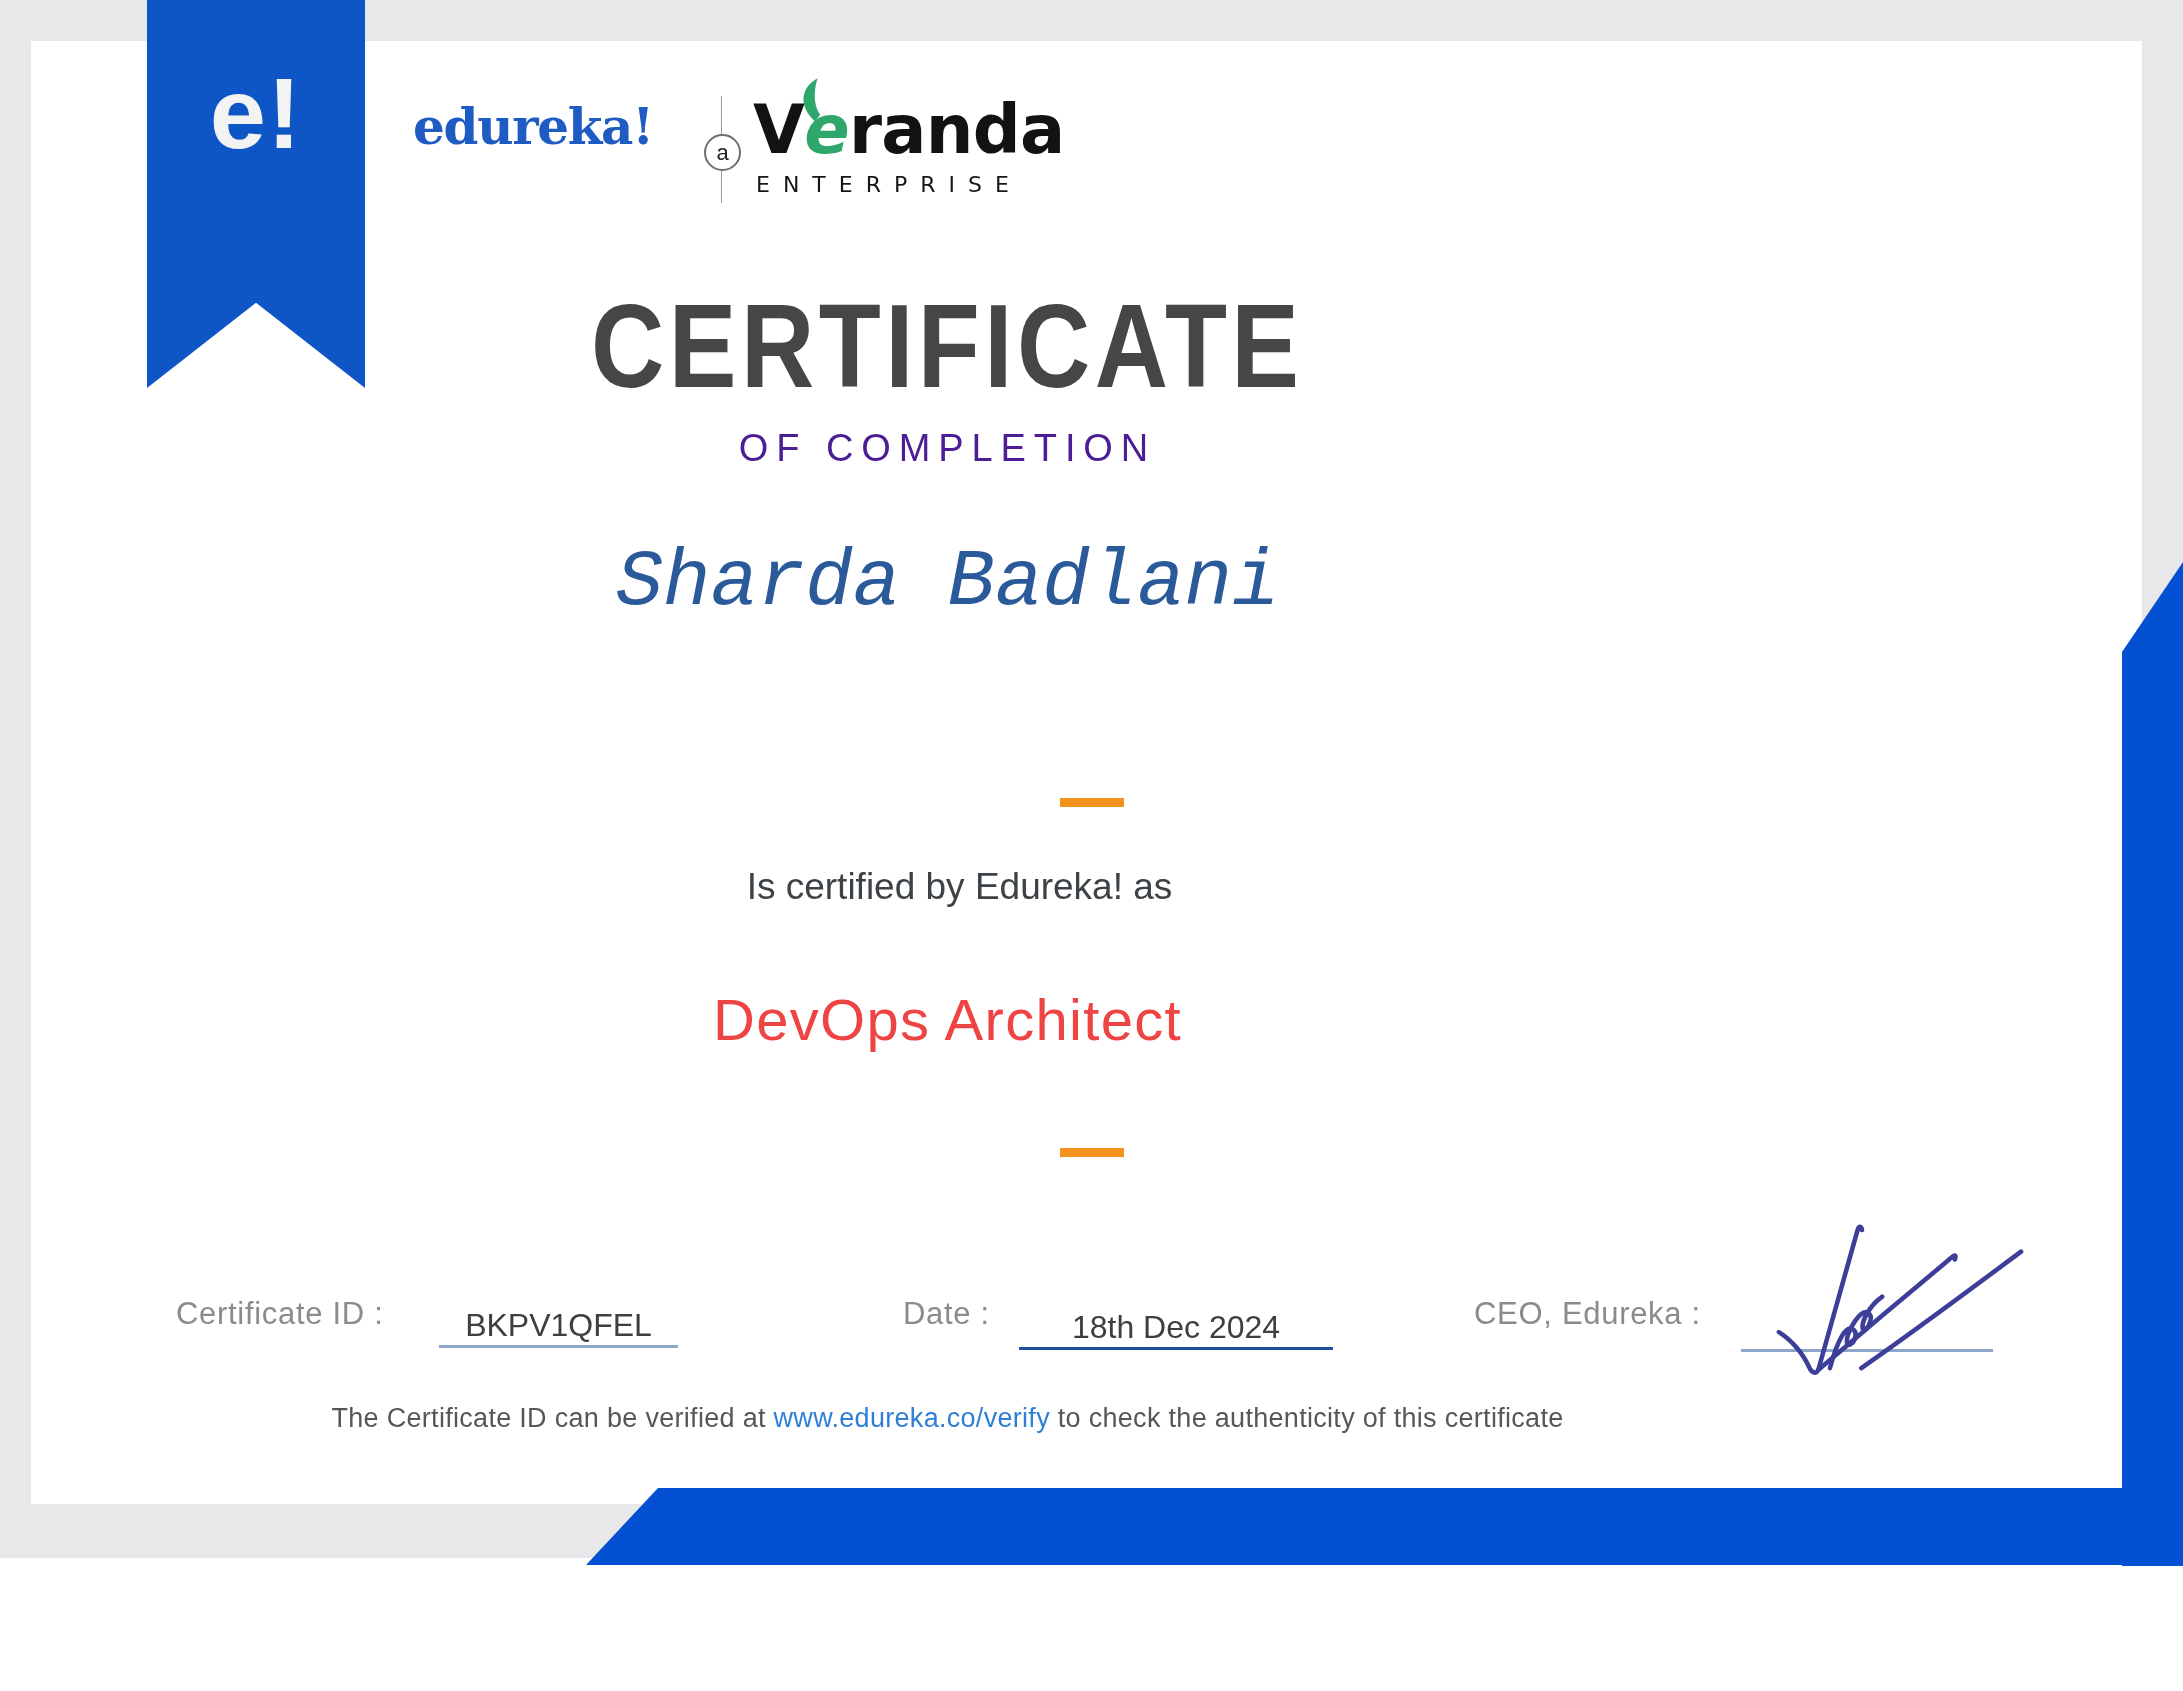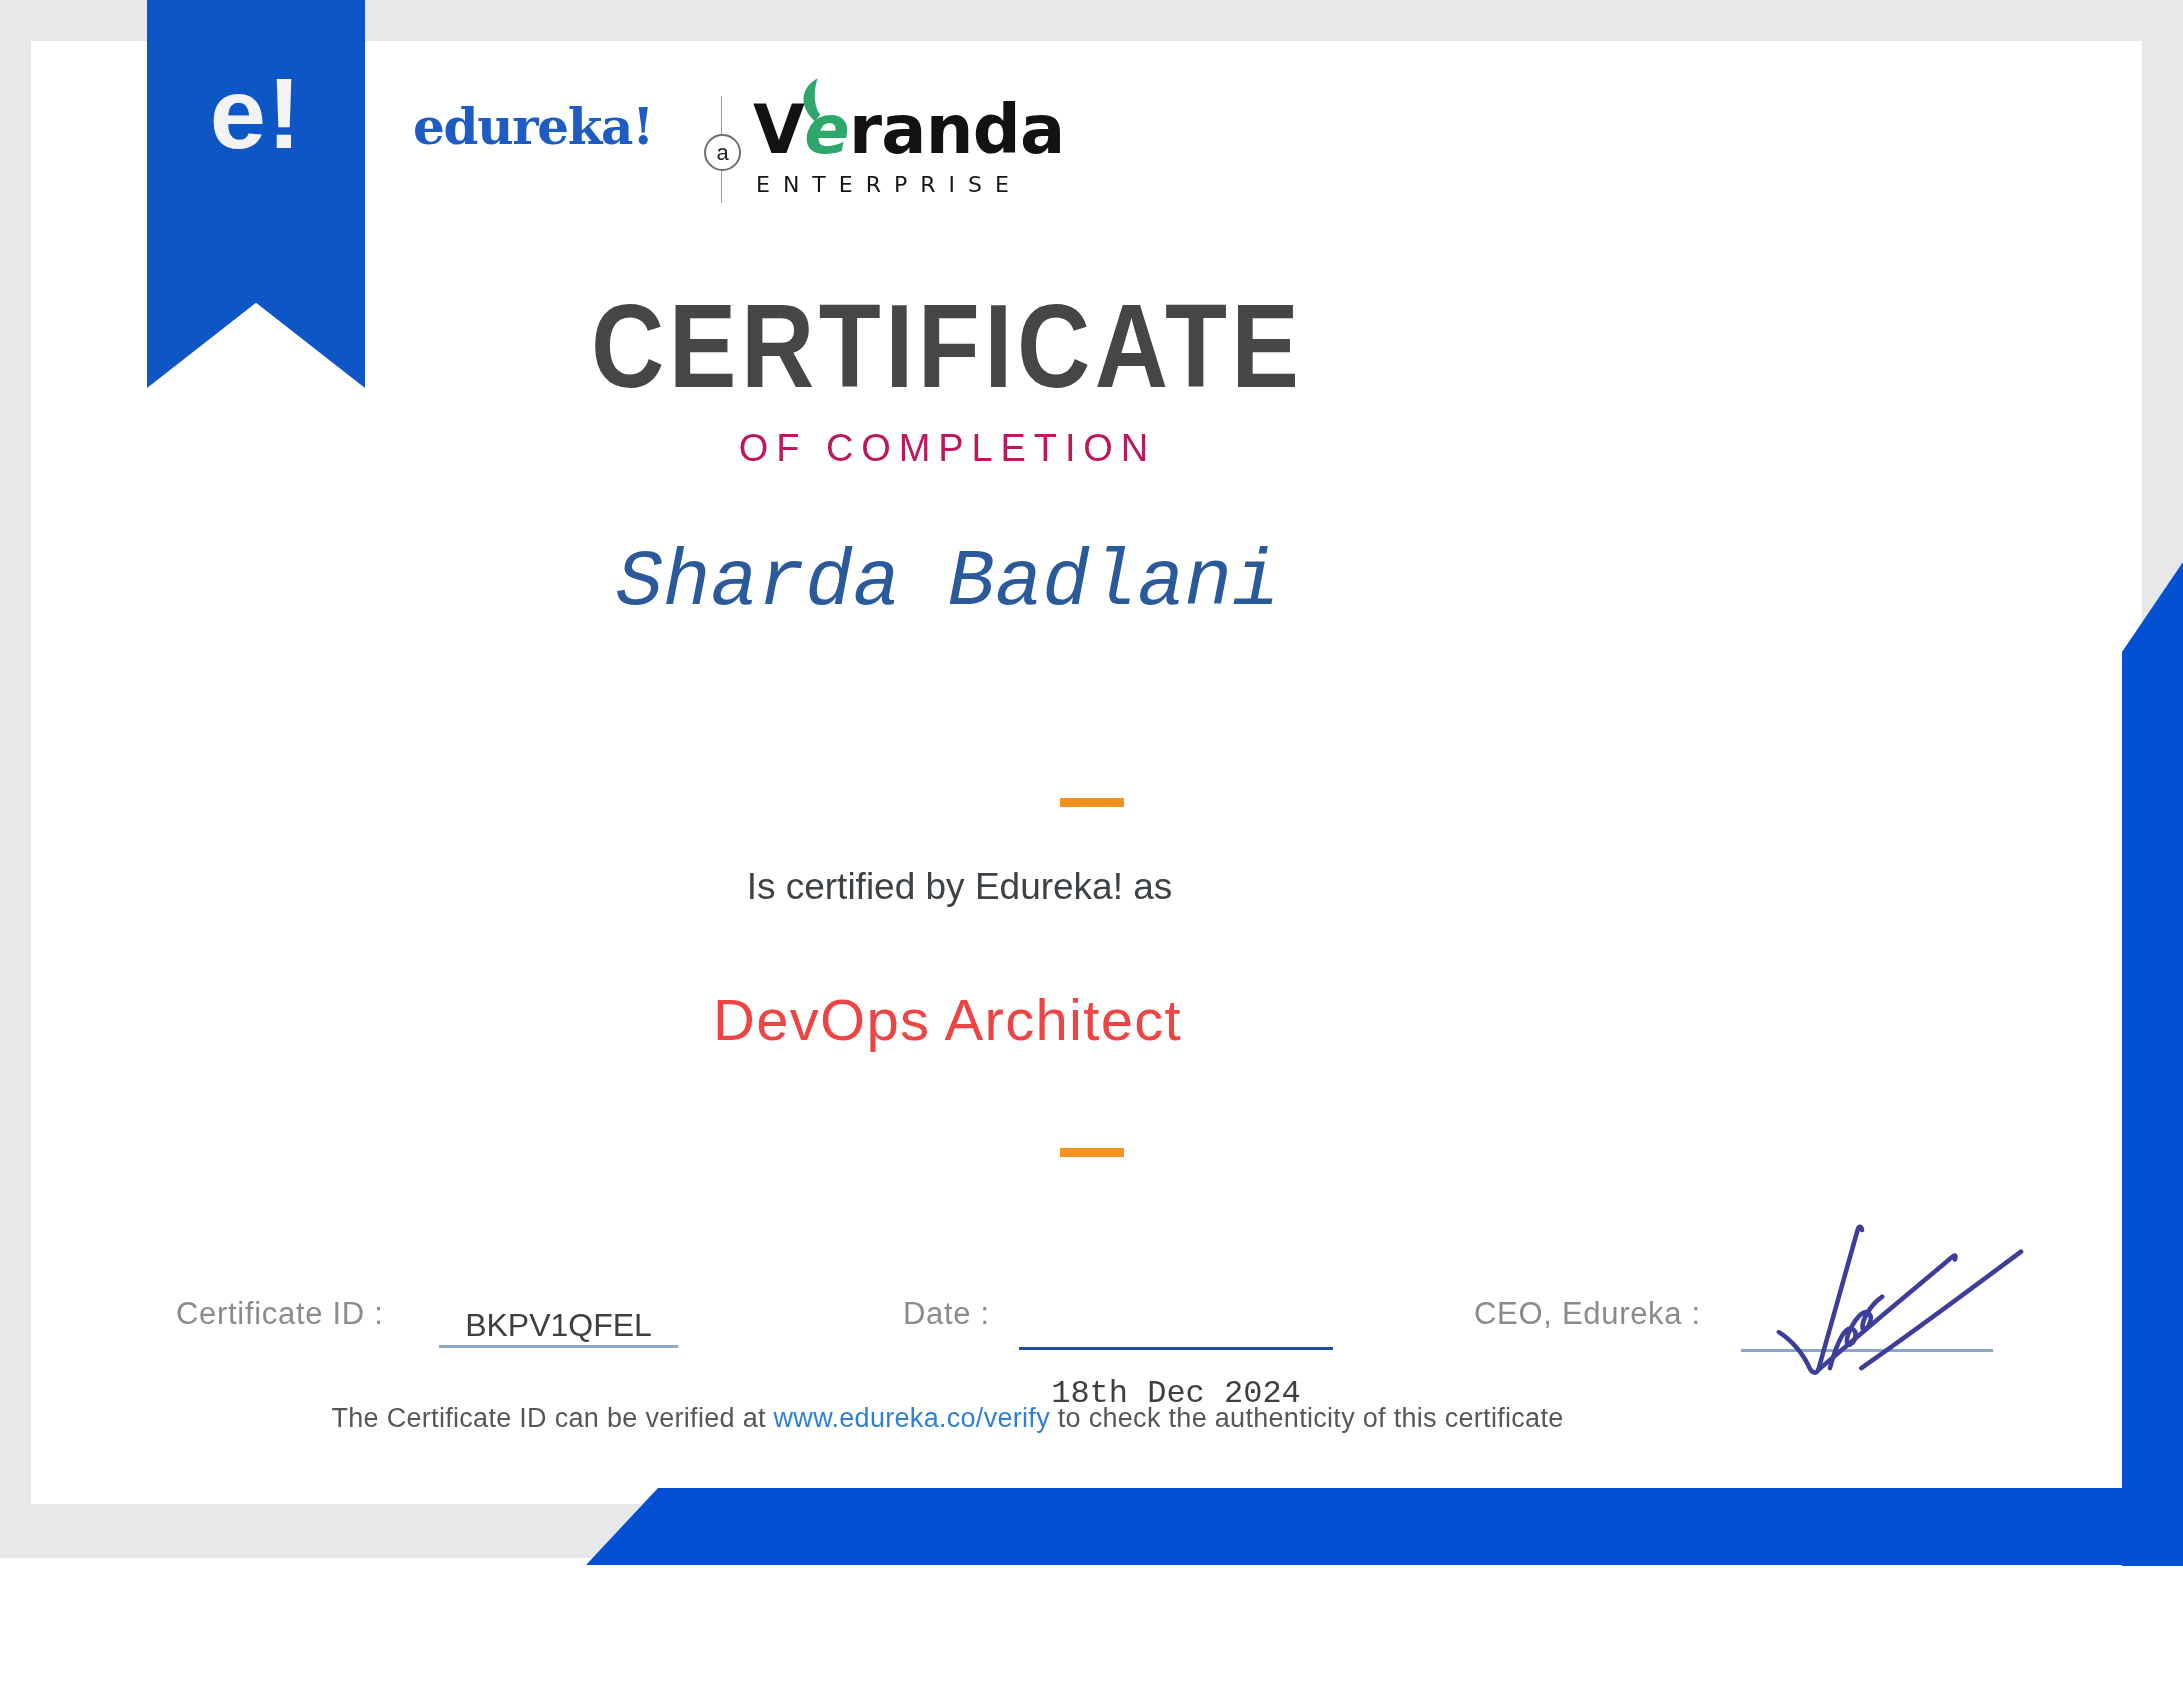--- a/index.html
+++ b/index.html
@@ -38,35 +38,35 @@
     color:#121212;letter-spacing:-0.7px;font-family:"DejaVu Sans", sans-serif;}
   .veranda .ve{color:var(--veranda-green,#2fa66a);font-style:italic;}
   .leaf{left:794px;top:77px;}
   .enterprise{left:756px;top:172px;font-size:22px;letter-spacing:13px;color:#161616;
     font-family:"DejaVu Sans", sans-serif;}
   
   .center{left:0;width:1895px;text-align:center;}
   .title{top:287px;font-size:118px;font-weight:700;color:#464646;line-height:1;}
   .title .squeeze{display:inline-block;transform:scaleX(.86);transform-origin:center;
     letter-spacing:5.2px;}
-  .subtitle{top:427px;font-size:38px;color:#be185d;letter-spacing:7.9px;}
+  .subtitle{top:427px;font-size:38px;color:#4c1d95;letter-spacing:7.9px;}
   .name{top:538px;font-size:79px;color:var(--name-blue,#2b5a9b);
     font-family:Liberation Mono, monospace;font-style:italic;}
   .divider{left:1060px;width:64px;height:8.5px;background:var(--accent-orange,#f3921d);}
   .div1{top:798px;} .div2{top:1148px;}
   .certified{top:866px;font-size:37px;color:#3d4247;padding-left:12px;}
   .course{top:986px;font-size:58px;color:#ef4444;letter-spacing:1.3px;}
   
   .label{font-size:31px;color:#8b8b8b;letter-spacing:0.7px;}
   .value{font-size:32px;color:#3d4043;}
   .id-label{left:176px;top:1296px;}
   .id-value{left:439px;top:1307px;width:239px;text-align:center;}
   .id-line{left:439px;top:1345px;width:239px;height:2.6px;background:#8ba6c9;}
   .date-label{left:903px;top:1296px;}
-  .date-value{left:1019px;top:1375px;width:314px;text-align:center;font-family:Liberation Mono, monospace;}
+  .date-value{left:1019px;top:1309px;width:314px;text-align:center;}
   .date-line{left:1019px;top:1347px;width:314px;height:2.6px;background:var(--date-underline,#1d4f9e);}
   .ceo-label{left:1474px;top:1296px;}
   .sig-line{left:1741px;top:1349px;width:252px;height:3.3px;background:#8ba6c9;}
   .signature{left:1733px;top:1211px;}
   
   .verify{top:1403px;font-size:27px;color:#54585b;letter-spacing:0.3px;}
   .verify .link{color:var(--link-blue,#2e7fd6);}
 </style>
 </head>
 <body>

